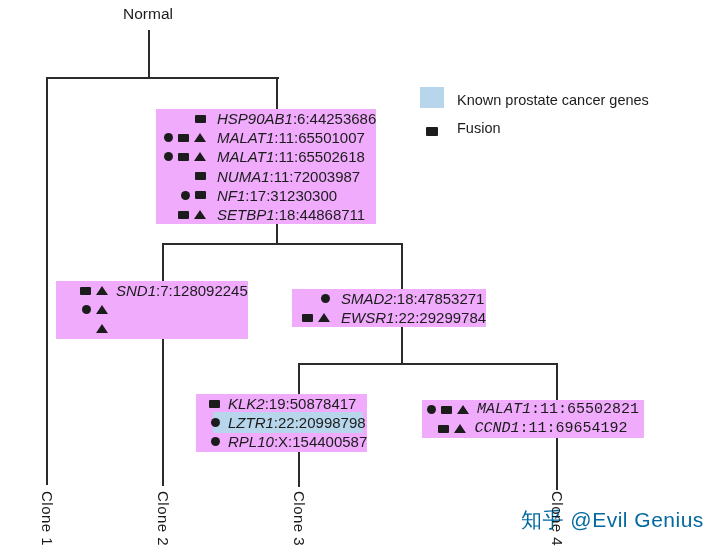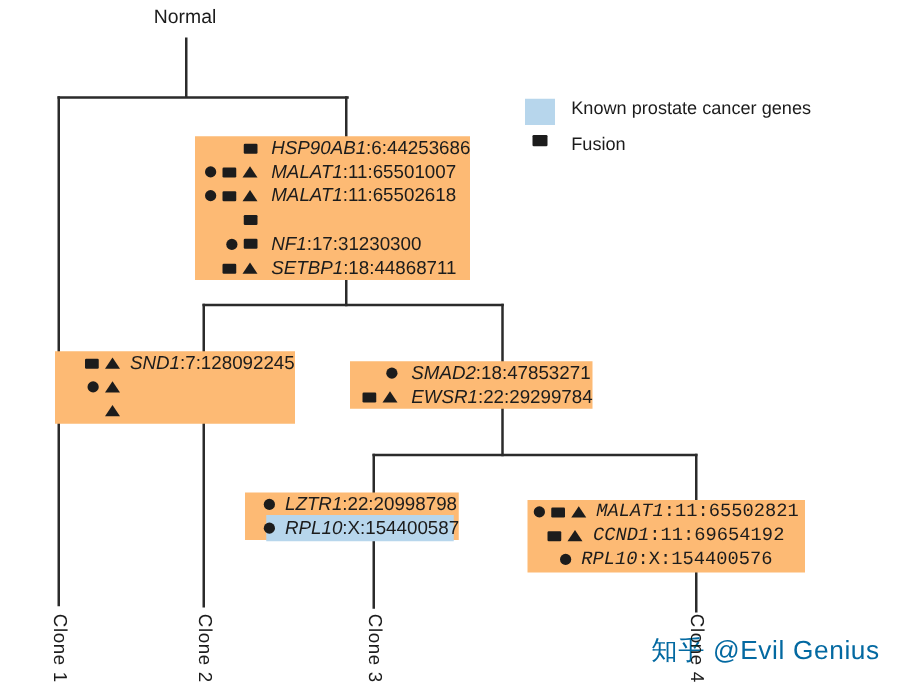--- a/index.html
+++ b/index.html
@@ -8,44 +8,44 @@
     font-family:"Liberation Sans", sans-serif; color:#1c1c1c; overflow:hidden;
   }
   
   .line { position:absolute; background:#2b2b2b; z-index:1; }
 
   
   .root-label { position:absolute; left:100px; top:5px; width:96px; text-align:center;
     font-size:15.5px; z-index:2; }
 
   
-  .glist { position:absolute; z-index:2; background:#fdba74; font-size:15px; line-height:19.2px; }
+  .glist { position:absolute; z-index:2; background:#f0abfc; font-size:15px; line-height:19.2px; }
   .grow { display:flex; align-items:center; height:19.2px; position:relative; z-index:1; white-space:nowrap; }
   .icons { display:flex; justify-content:flex-end; align-items:center; gap:5px; flex:none; }
   .gtext i { font-style:italic; }
   .icon { flex:none; display:inline-block; }
   .icon.circle { width:9px; height:9px; border-radius:50%; background:#1c1c1c; }
   .icon.square { width:11px; height:8px; background:#1c1c1c; border-radius:1px; }
   .icon.triangle { width:0; height:0; border-left:6px solid transparent;
     border-right:6px solid transparent; border-bottom:9px solid #1c1c1c; background:none; }
   .icon.blue-swatch { width:24px; height:21px; background:#b7d6ec; }
 
   #list-trunk   { left:156px; top:109px; } #list-trunk .icons   { width:50px; margin-right:11px; }
-  #list-left    { left:44px;  top:281px; } #list-left .icons    { width:52px; margin-right:8px; }
-  #list-mid     { left:280px; top:289px; } #list-mid .icons     { width:38px; margin-right:11px; }
+  #list-left    { left:56px;  top:281px; } #list-left .icons    { width:52px; margin-right:8px; }
+  #list-mid     { left:292px; top:289px; } #list-mid .icons     { width:38px; margin-right:11px; }
   #list-clone3  { left:196px; top:394px; } #list-clone3 .icons  { width:24px; margin-right:8px; }
   #list-clone4  { left:422px; top:400px; width:222px; display:flex; flex-direction:column; align-items:center;font-family:Liberation Mono, monospace; }
   #list-clone4 .icons { margin-right:8px; }
 
   .hl-bar { position:absolute; left:17px; top:18px; width:150px; height:21px;
     background:#b7d6ec; z-index:0; }
 
   
   .legend { position:absolute; left:419px; top:79px; z-index:2; font-size:14.5px; }
-  .lrow { display:flex; align-items:flex-start; height:28.5px; white-space:nowrap; }
+  .lrow { display:flex; align-items:flex-end; height:28.5px; white-space:nowrap; }
   .lrow .icons { width:26px; justify-content:center; margin-right:12px; }
   .legend .icon.triangle { border-left-width:7px; border-right-width:7px; border-bottom-width:10px; }
   .legend .icon.circle { width:10px; height:10px; }
   .legend .icon.square { width:12px; height:9px; }
 
   
   .clone { position:absolute; top:491px; writing-mode:vertical-rl; font-size:15px;
     letter-spacing:0.5px; z-index:2; white-space:nowrap; }
   #clone-1 { left:39px; } #clone-2 { left:155px; } #clone-3 { left:291px; } #clone-4 { left:549px; }
 
@@ -106,20 +106,21 @@
           <span class="icon circle"></span>
           <span class="icon square"></span>
           <span class="icon triangle"></span>
         </span>
       <span class="gtext"><i>MALAT1</i><span>:11:65502618</span></span>
     </div>
     <div class="grow">
       <span class="icons">
           <span class="icon square"></span>
         </span>
+      <span class="gtext"><i>NUMA1</i><span>:11:72003987</span></span>
     </div>
     <div class="grow">
       <span class="icons">
           <span class="icon circle"></span>
           <span class="icon square"></span>
         </span>
       <span class="gtext"><i>NF1</i><span>:17:31230300</span></span>
     </div>
     <div class="grow">
       <span class="icons">
@@ -164,20 +165,26 @@
           <span class="icon triangle"></span>
         </span>
       <span class="gtext"><i>EWSR1</i><span>:22:29299784</span></span>
     </div>
   </div>
 
   <div class="glist" id="list-clone3">
     <div class="hl-bar"></div>
     <div class="grow">
       <span class="icons">
+          <span class="icon square"></span>
+        </span>
+      <span class="gtext"><i>KLK2</i><span>:19:50878417</span></span>
+    </div>
+    <div class="grow">
+      <span class="icons">
           <span class="icon circle"></span>
         </span>
       <span class="gtext"><i>LZTR1</i><span>:22:20998798</span></span>
     </div>
     <div class="grow">
       <span class="icons">
           <span class="icon circle"></span>
         </span>
       <span class="gtext"><i>RPL10</i><span>:X:154400587</span></span>
     </div>
@@ -191,26 +198,20 @@
           <span class="icon triangle"></span>
         </span>
       <span class="gtext"><i>MALAT1</i><span>:11:65502821</span></span>
     </div>
     <div class="grow">
       <span class="icons">
           <span class="icon square"></span>
           <span class="icon triangle"></span>
         </span>
       <span class="gtext"><i>CCND1</i><span>:11:69654192</span></span>
-    </div>
-    <div class="grow">
-      <span class="icons">
-          <span class="icon circle"></span>
-        </span>
-      <span class="gtext"><i>RPL10</i><span>:X:154400576</span></span>
     </div>
   </div>
 
   <div class="clone" id="clone-1">Clone 1</div>
   <div class="clone" id="clone-2">Clone 2</div>
   <div class="clone" id="clone-3">Clone 3</div>
   <div class="clone" id="clone-4">Clone 4</div>
 
   <div class="watermark">知乎 @Evil Genius</div>
 

